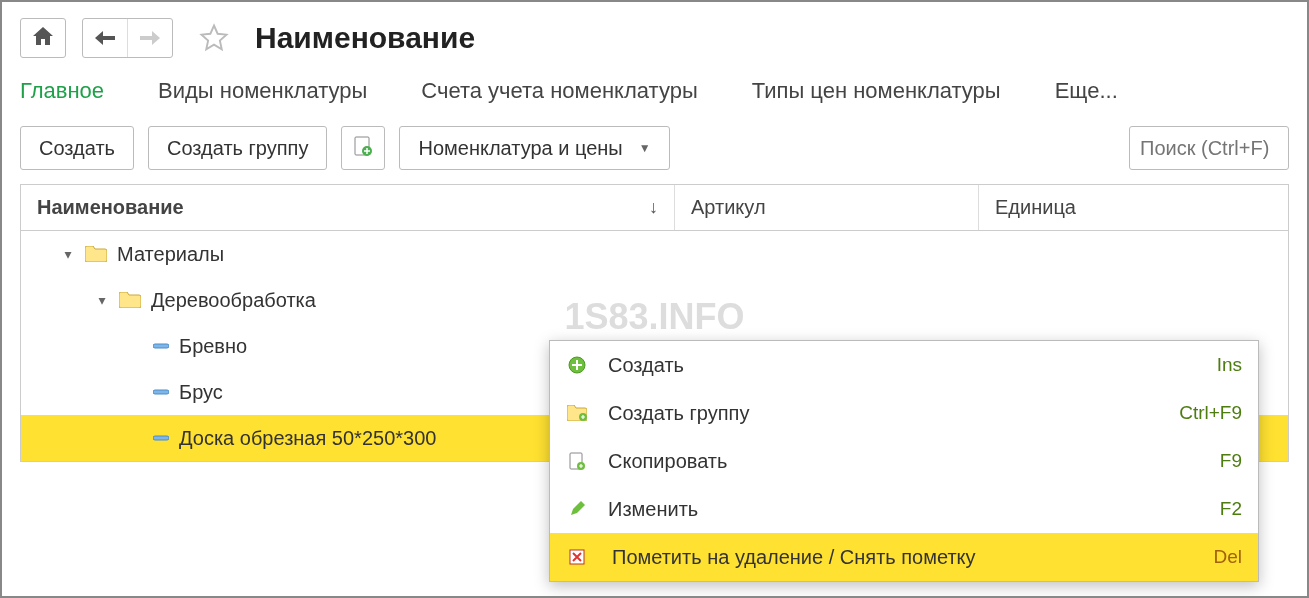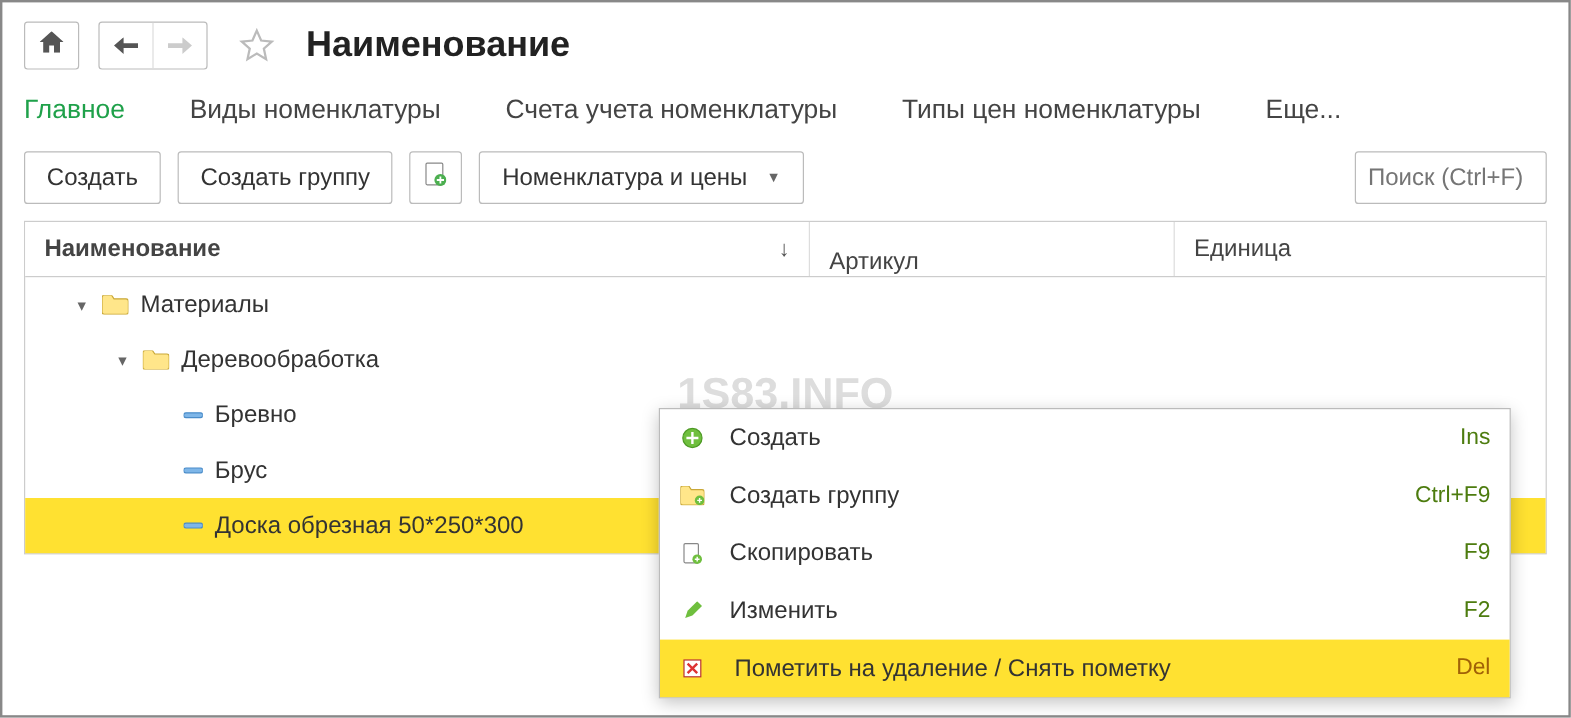--- a/index.html
+++ b/index.html
@@ -128,21 +128,21 @@
   .th {
     padding: 0 16px;
     font-size: 20px;
     color: #444;
     border-right: 1px solid #ddd;
     height: 100%;
     display: flex;
     align-items: center;
   }
   .th.name { flex: 0 0 654px; justify-content: space-between; font-weight: bold; }
-  .th.article { flex: 0 0 304px; align-items: flex-end; }
+  .th.article { flex: 0 0 304px; }
   .th.unit { flex: 1; border-right: none; }
   .sort-arrow { font-size: 18px; color: #555; }
   
   .tbody { position: relative; }
   .row {
     height: 46px;
     display: flex;
     align-items: center;
     font-size: 20px;
     color: #333;
@@ -157,21 +157,21 @@
     text-align: center;
   }
   .folder-icon, .item-icon { display: inline-flex; }
   .indent-1 { padding-left: 40px !important; }
   .indent-2 { padding-left: 74px !important; }
   .indent-3 { padding-left: 108px !important; }
   
   .watermark {
     position: absolute;
     left: 50%;
-    top: 305px;
+    top: 294px;
     transform: translateX(-50%);
     font-size: 36px;
     font-weight: bold;
     color: #ddd;
     pointer-events: none;
     z-index: 0;
   }
   
   .context-menu {
     position: absolute;

